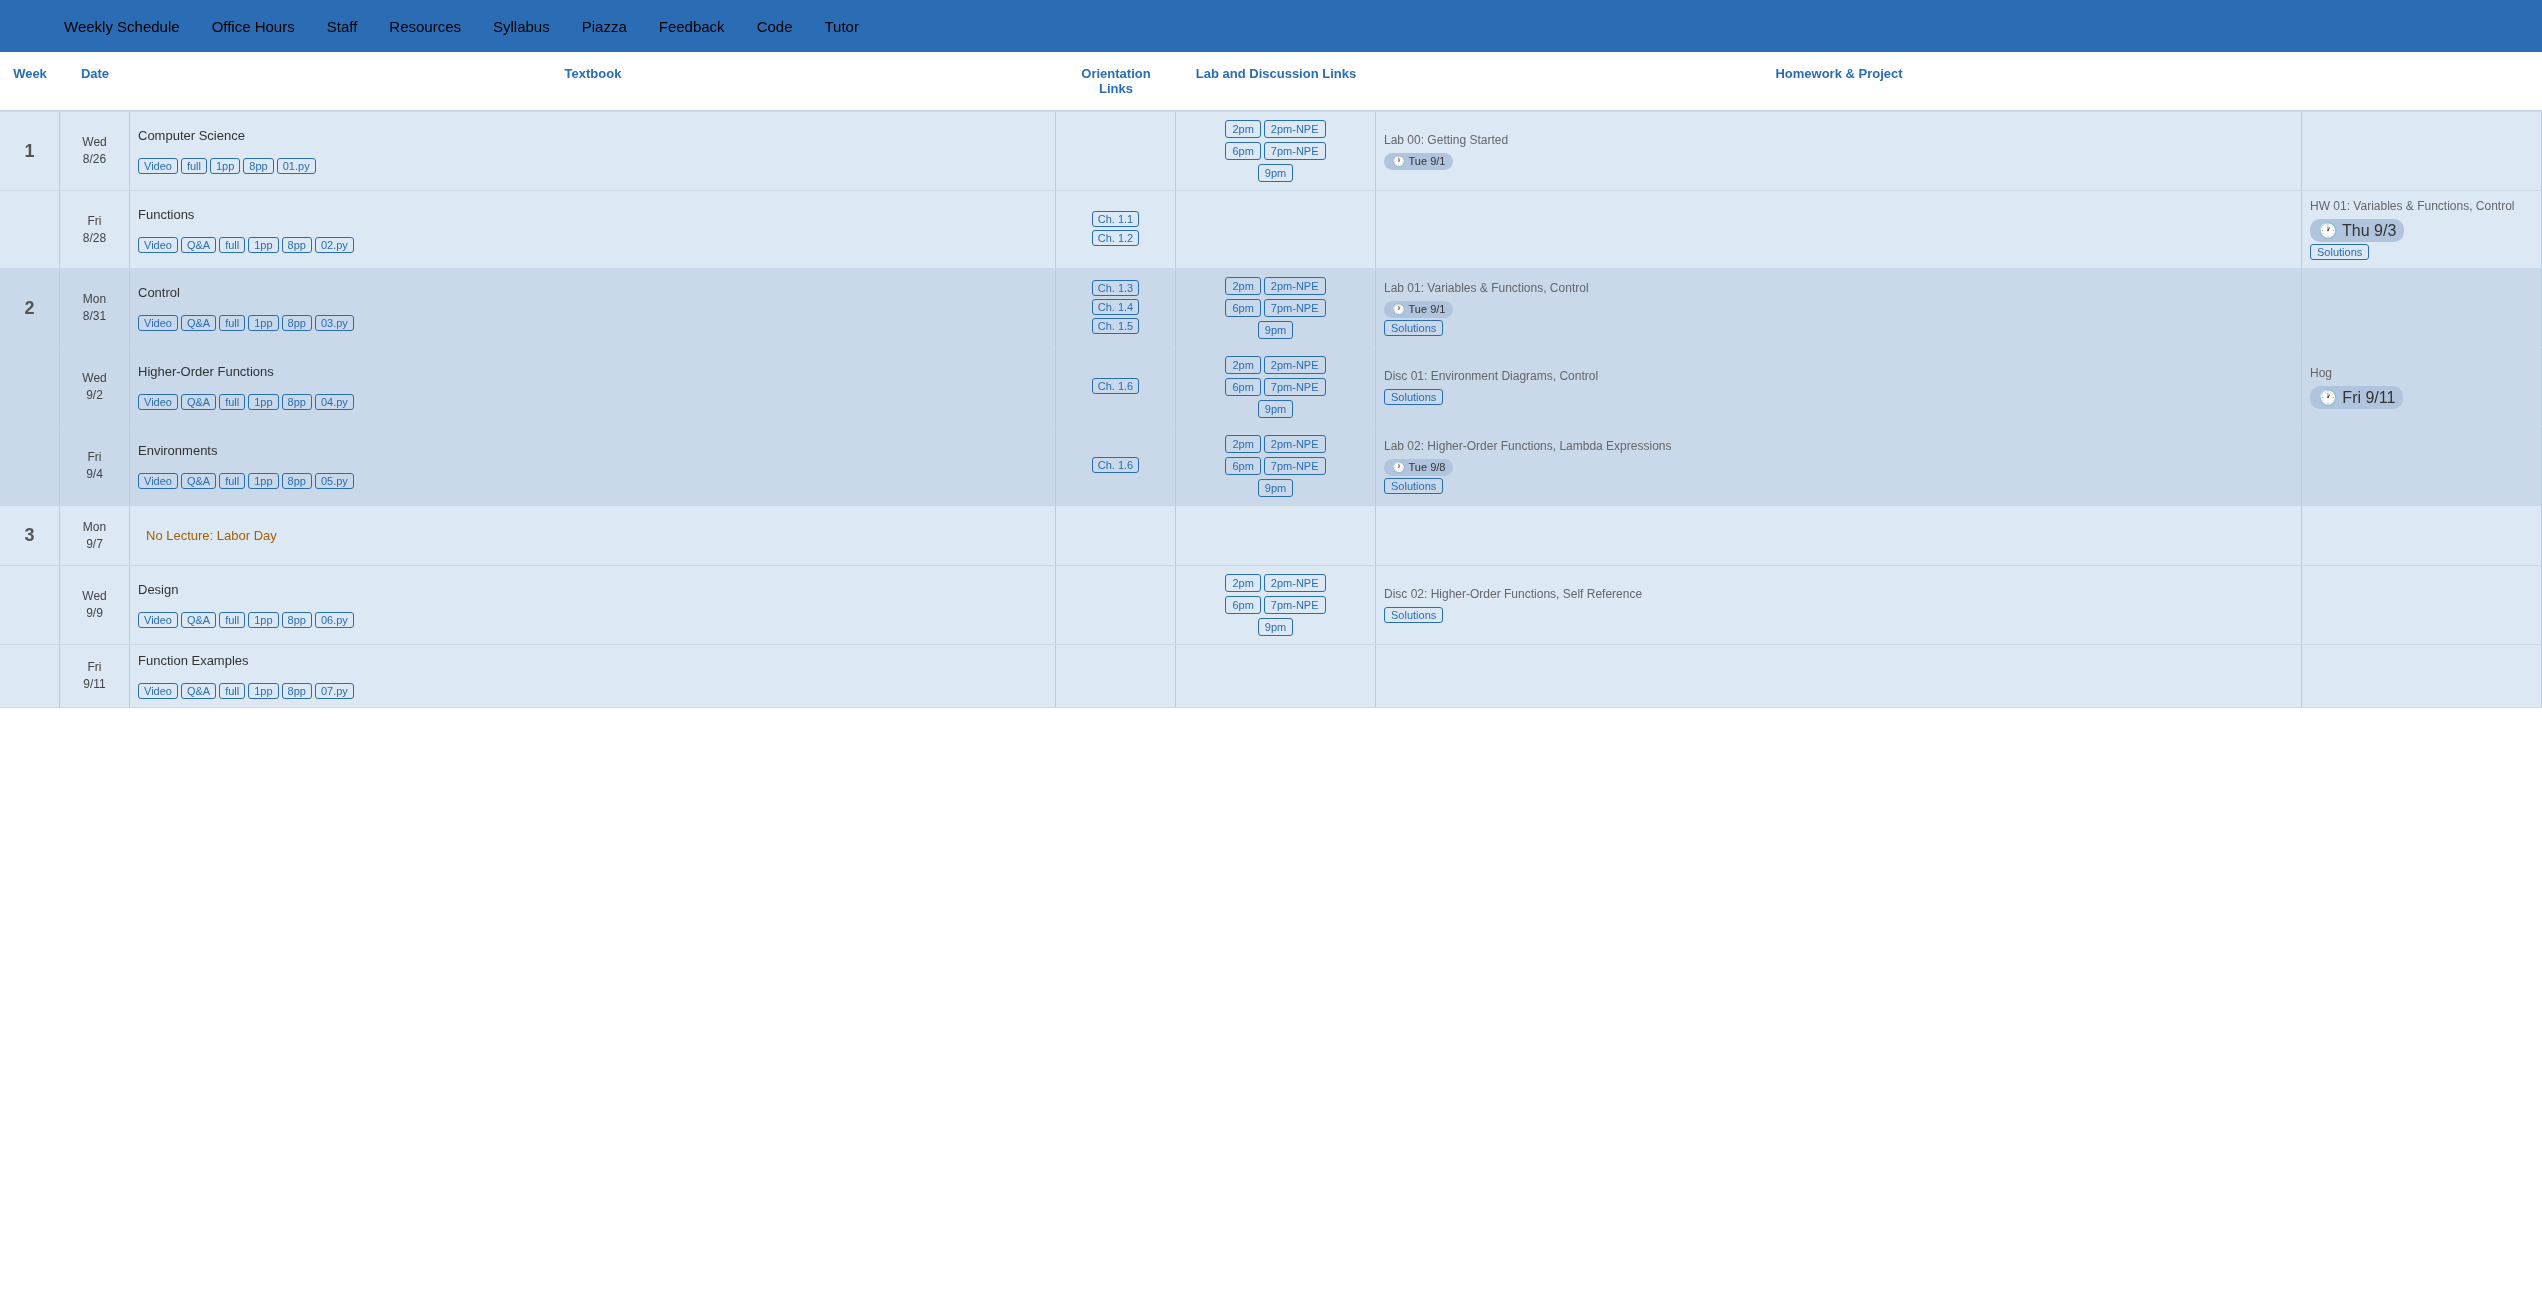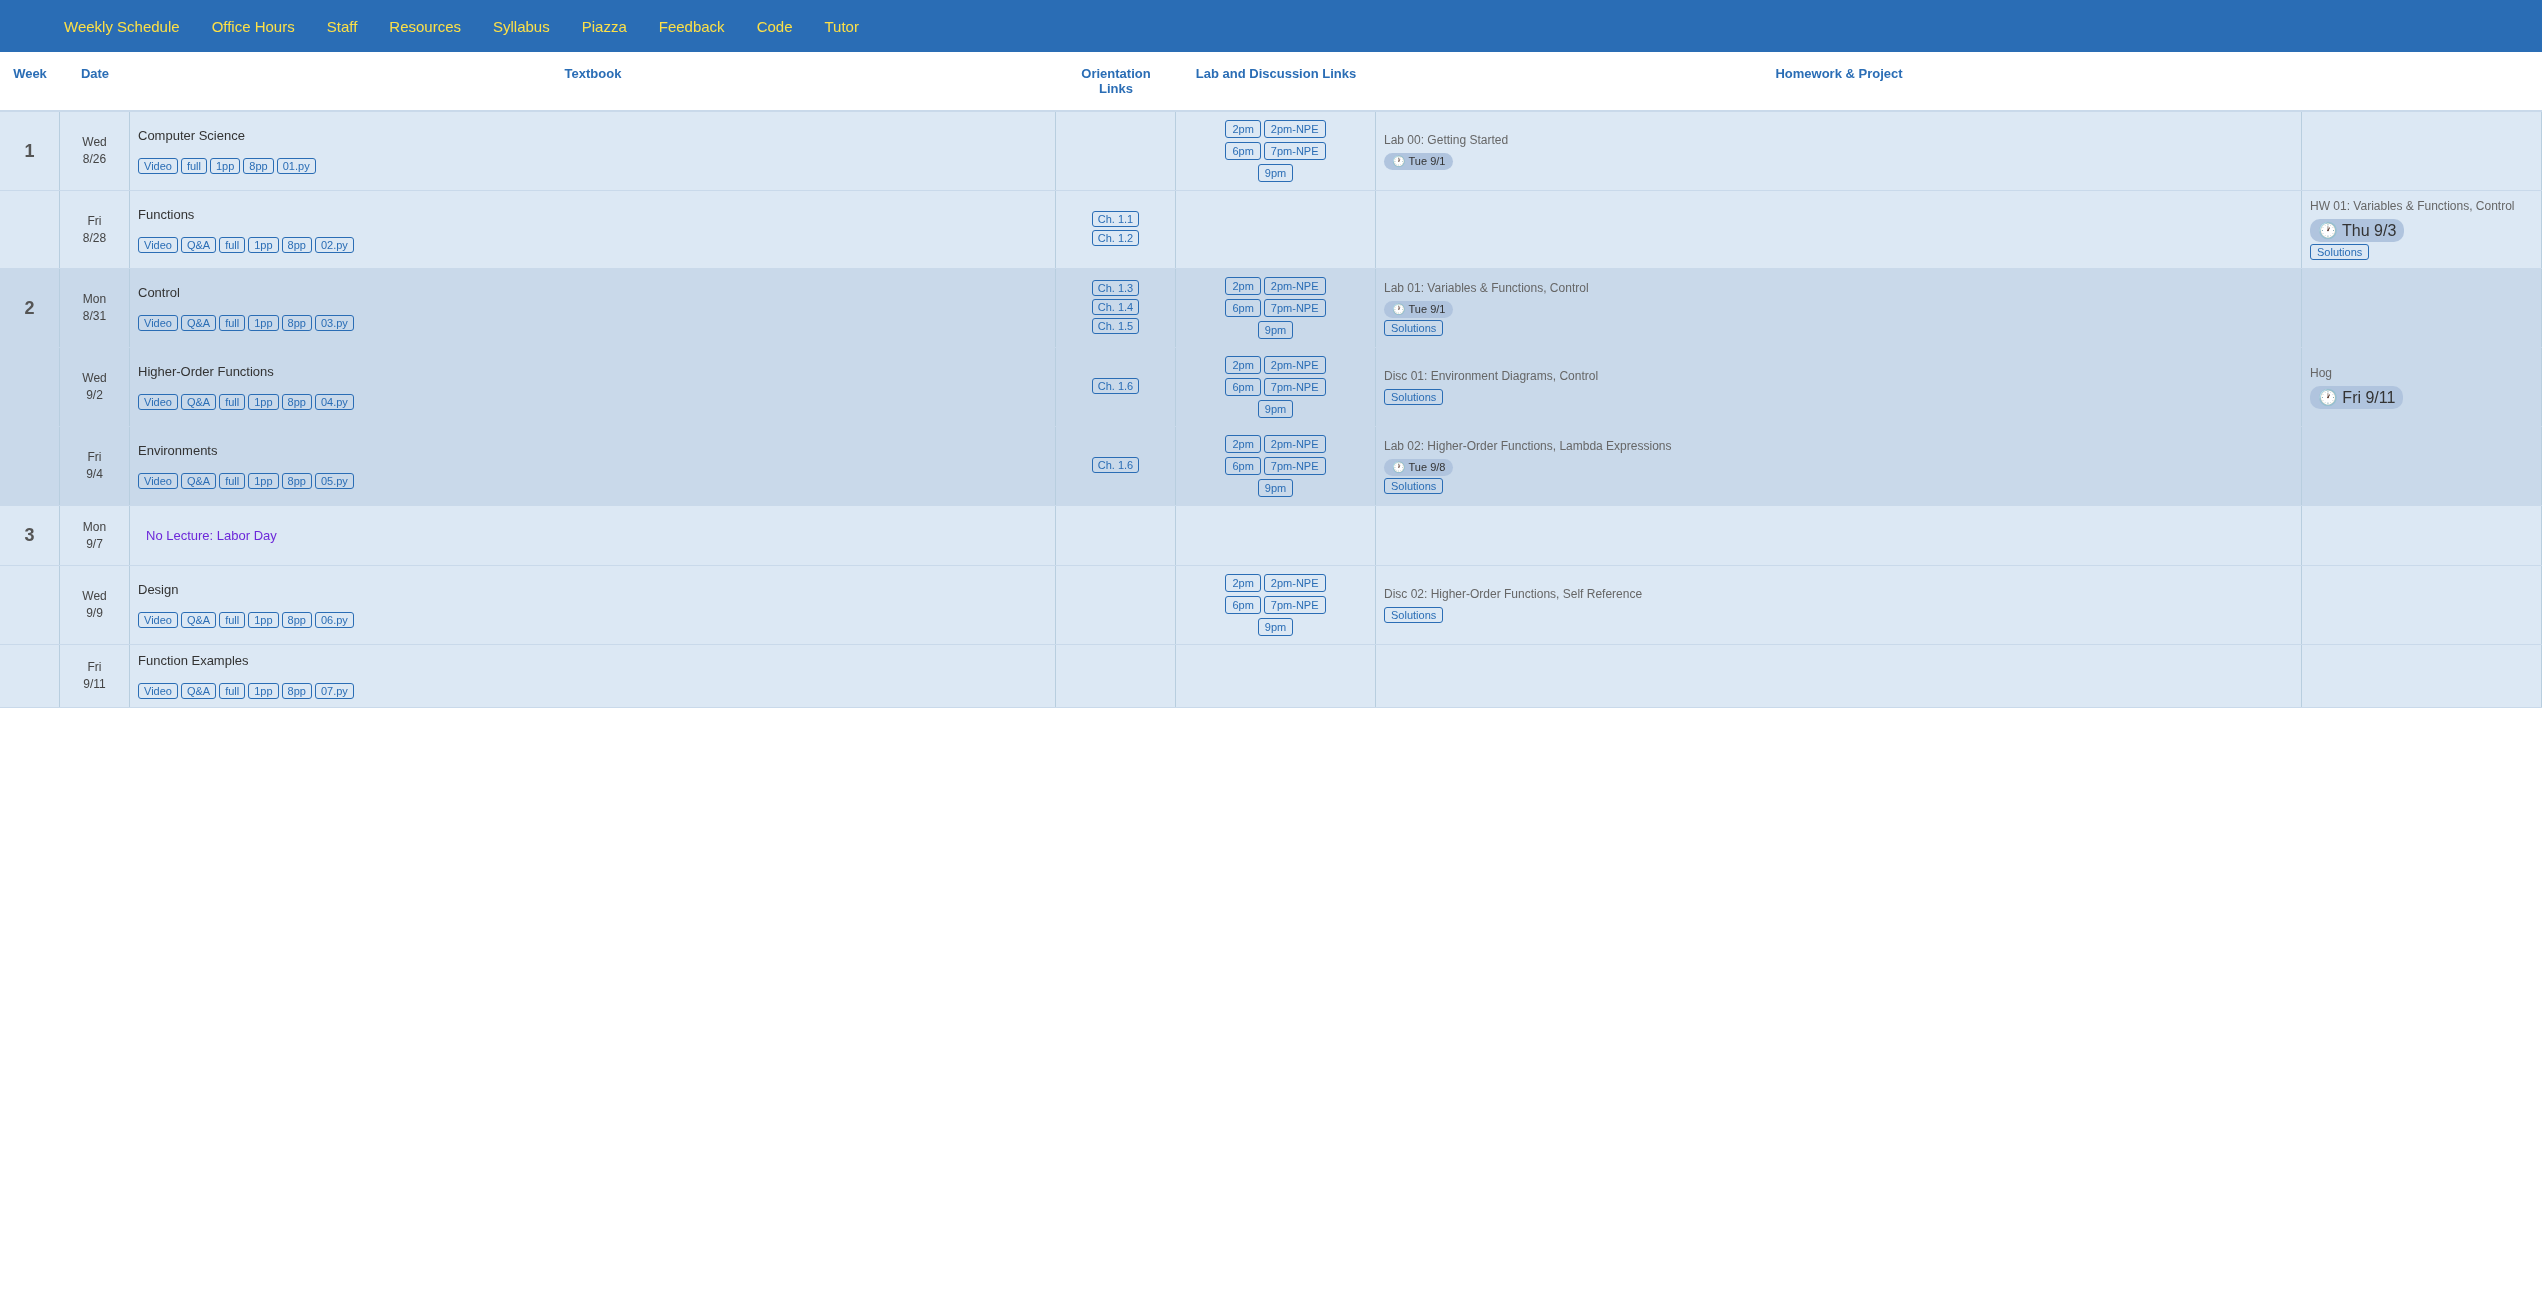--- a/index.html
+++ b/index.html
@@ -18,21 +18,21 @@
       font-weight: bold;
       font-size: 20px;
       margin-right: 40px;
       white-space: nowrap;
     }
     .nav-links {
       display: flex;
       gap: 32px;
     }
     .nav-link {
-      color: #fde047;
+      color: #000000;
       text-decoration: none;
       font-size: 15px;
       cursor: pointer;
       white-space: nowrap;
     }
 
     
     .schedule-header {
       display: grid;
       grid-template-columns: 60px 70px 1fr 120px 200px 1fr 240px;
@@ -167,21 +167,21 @@
       gap: 3px;
       background: #b0c4de;
       border-radius: 10px;
       padding: 2px 8px;
       font-size: 16px;
       color: #333;
       margin-top: 2px;
     }
 
     .no-lecture {
-      color: #6d28d9;
+      color: #a16207;
       font-size: 13px;
       padding: 8px;
     }
   </style>
 </head>
 <body>
 
 <nav>
   <div class="nav-logo"></div>
   <div class="nav-links">

